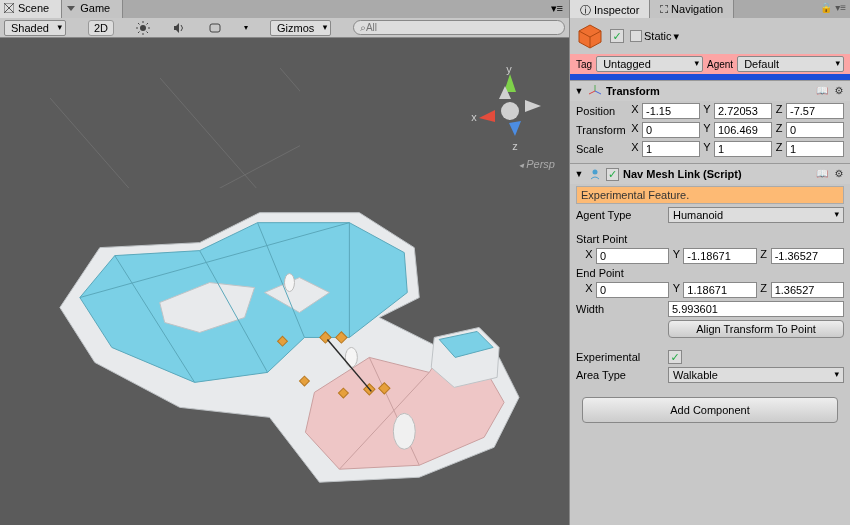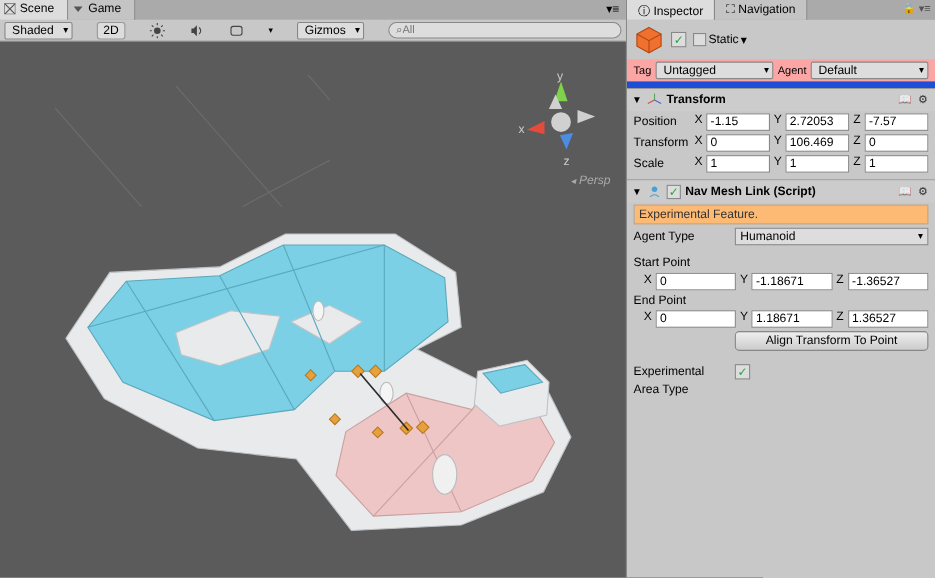--- a/index.html
+++ b/index.html
@@ -319,32 +319,38 @@
               <div class="xyz" style="margin-left:8px">
             <span class="axis-lbl">X</span>
                 <div class="num-in"><span>0</span></div>
             <span class="axis-lbl">Y</span>
                 <div class="num-in"><span>1.18671</span></div>
             <span class="axis-lbl">Z</span>
                 <div class="num-in"><span>1.36527</span></div>
           </div>
             </div>
 
+          <div class="sub-row">
+              <span class="sub-lbl">Width</span>
+            <div class="num-in" style="flex:1"><span>5.993601</span></div>
+            </div>
 
           <div class="sub-row">
               <span class="sub-lbl"></span>
             <div class="btn" style="flex:1;padding:2px 4px;font-size:10px"><span>Align Transform To Point</span></div>
             </div>
 
           <div style="height:6px"></div>
           <div class="sub-row">
               <span class="sub-lbl">Experimental</span>
             <span class="chk">✓</span>
             </div>
           <div class="sub-row">
               <span class="sub-lbl">Area Type</span>
-            </div>
-        </div>
-      </div>
-
+            <div class="full-dd"><span>Walkable</span></div>
+            </div>
+        </div>
+      </div>
+
+      <div class="btn wide"><span>Add Component</span></div>
     </div>
   </div>
 </div>
 
 </body></html>

